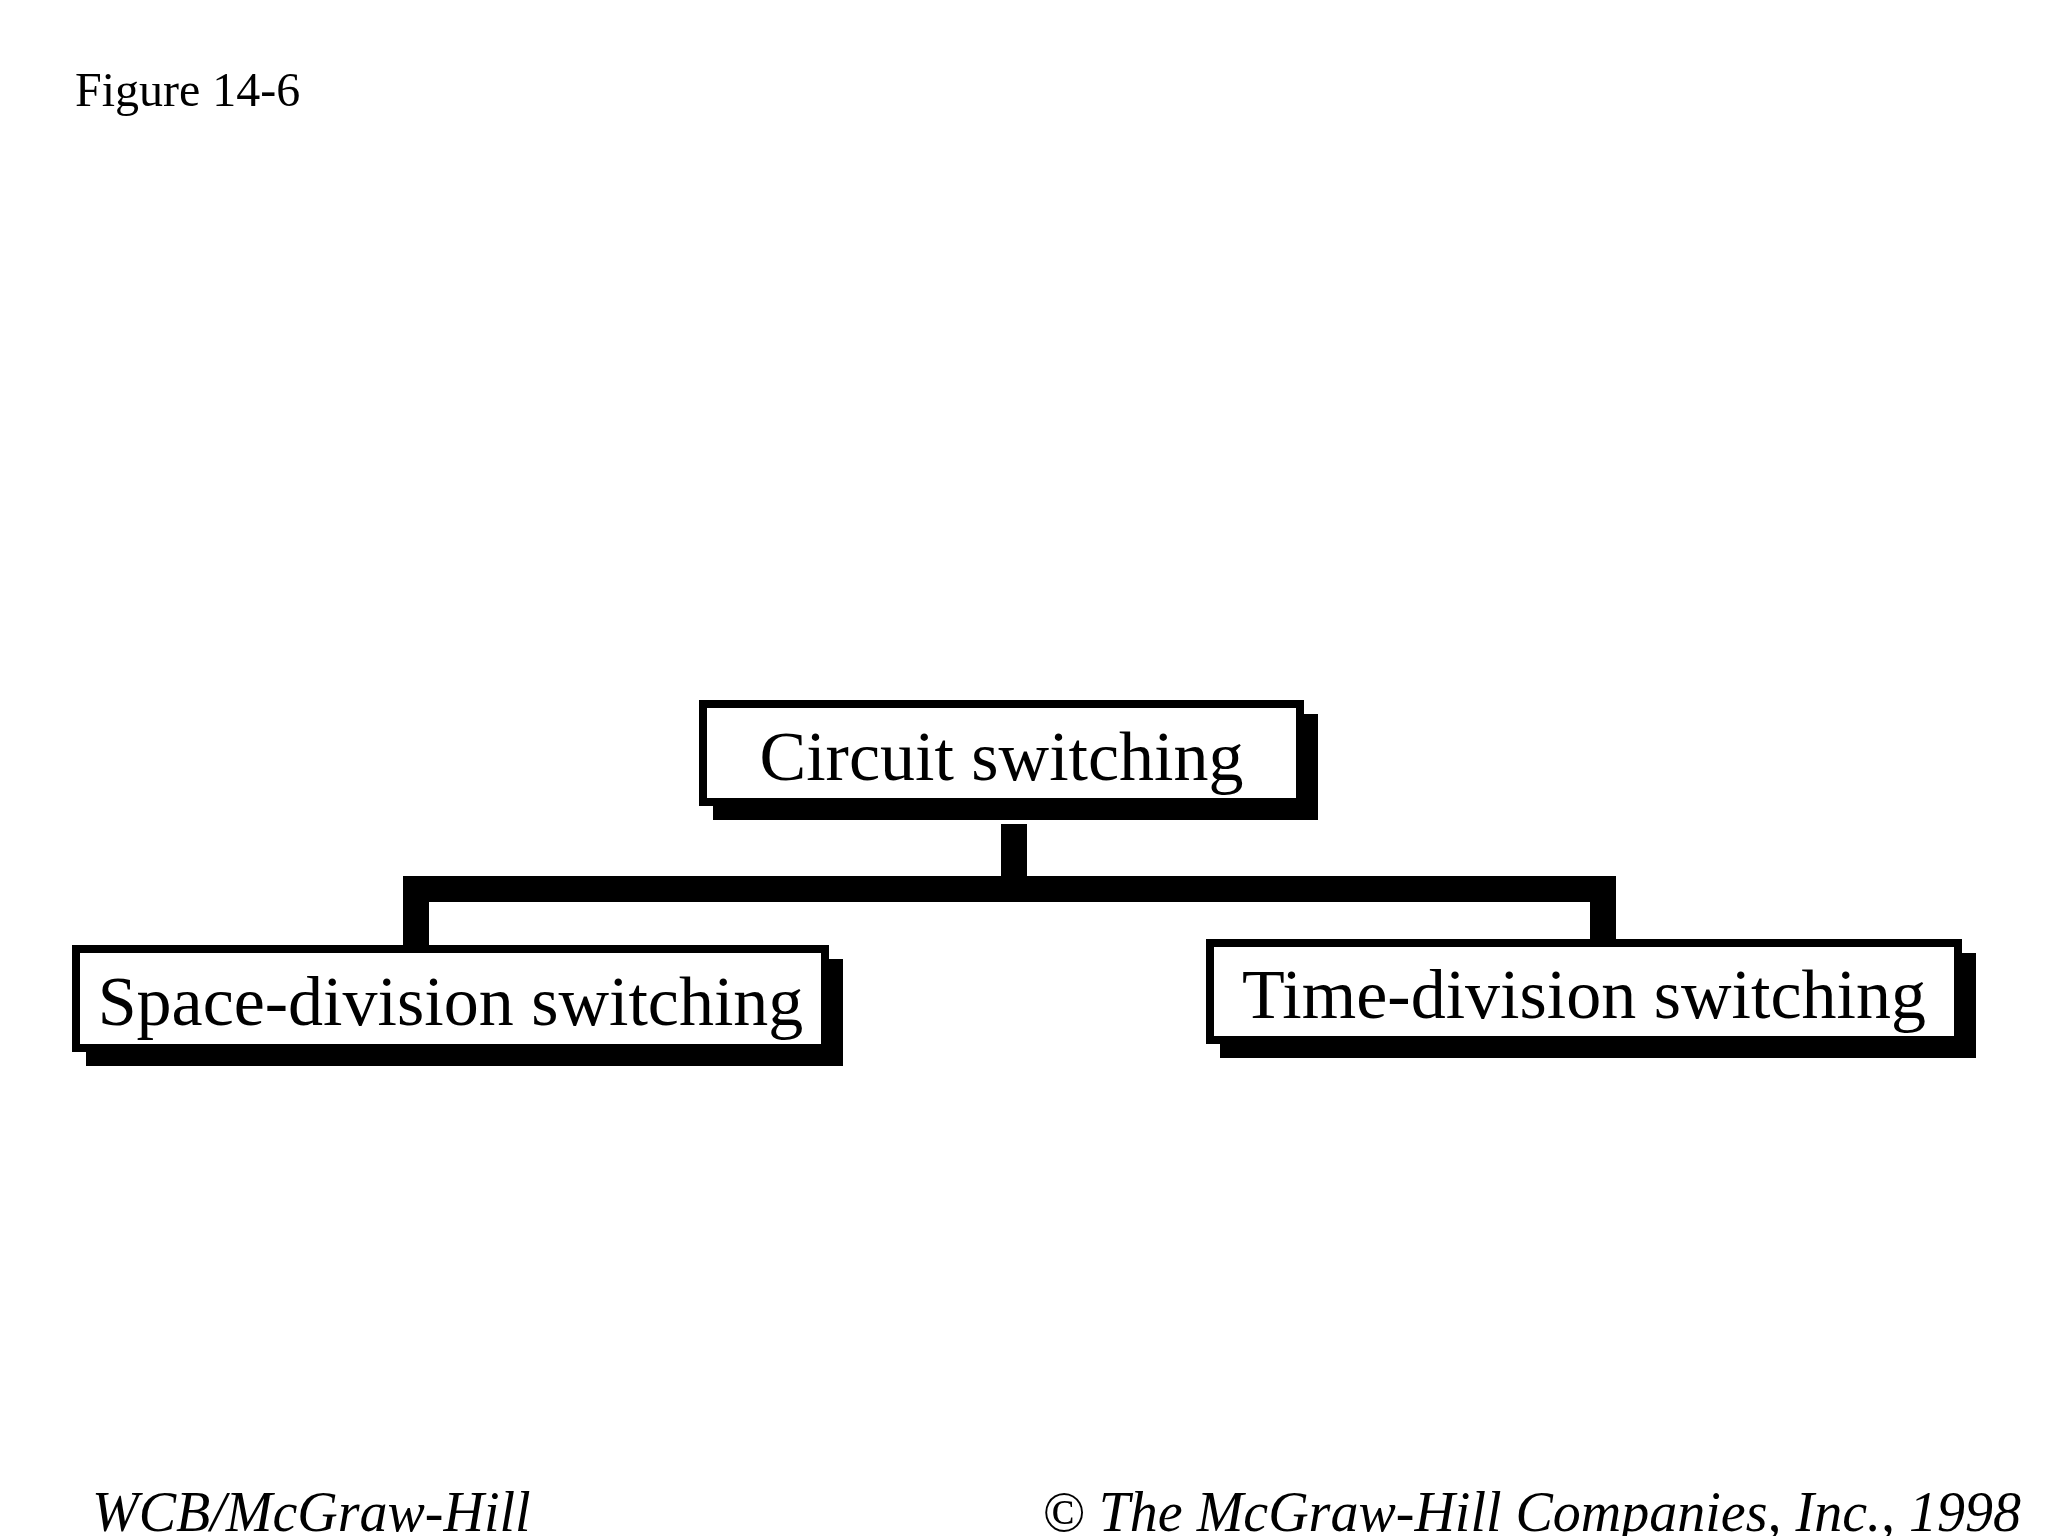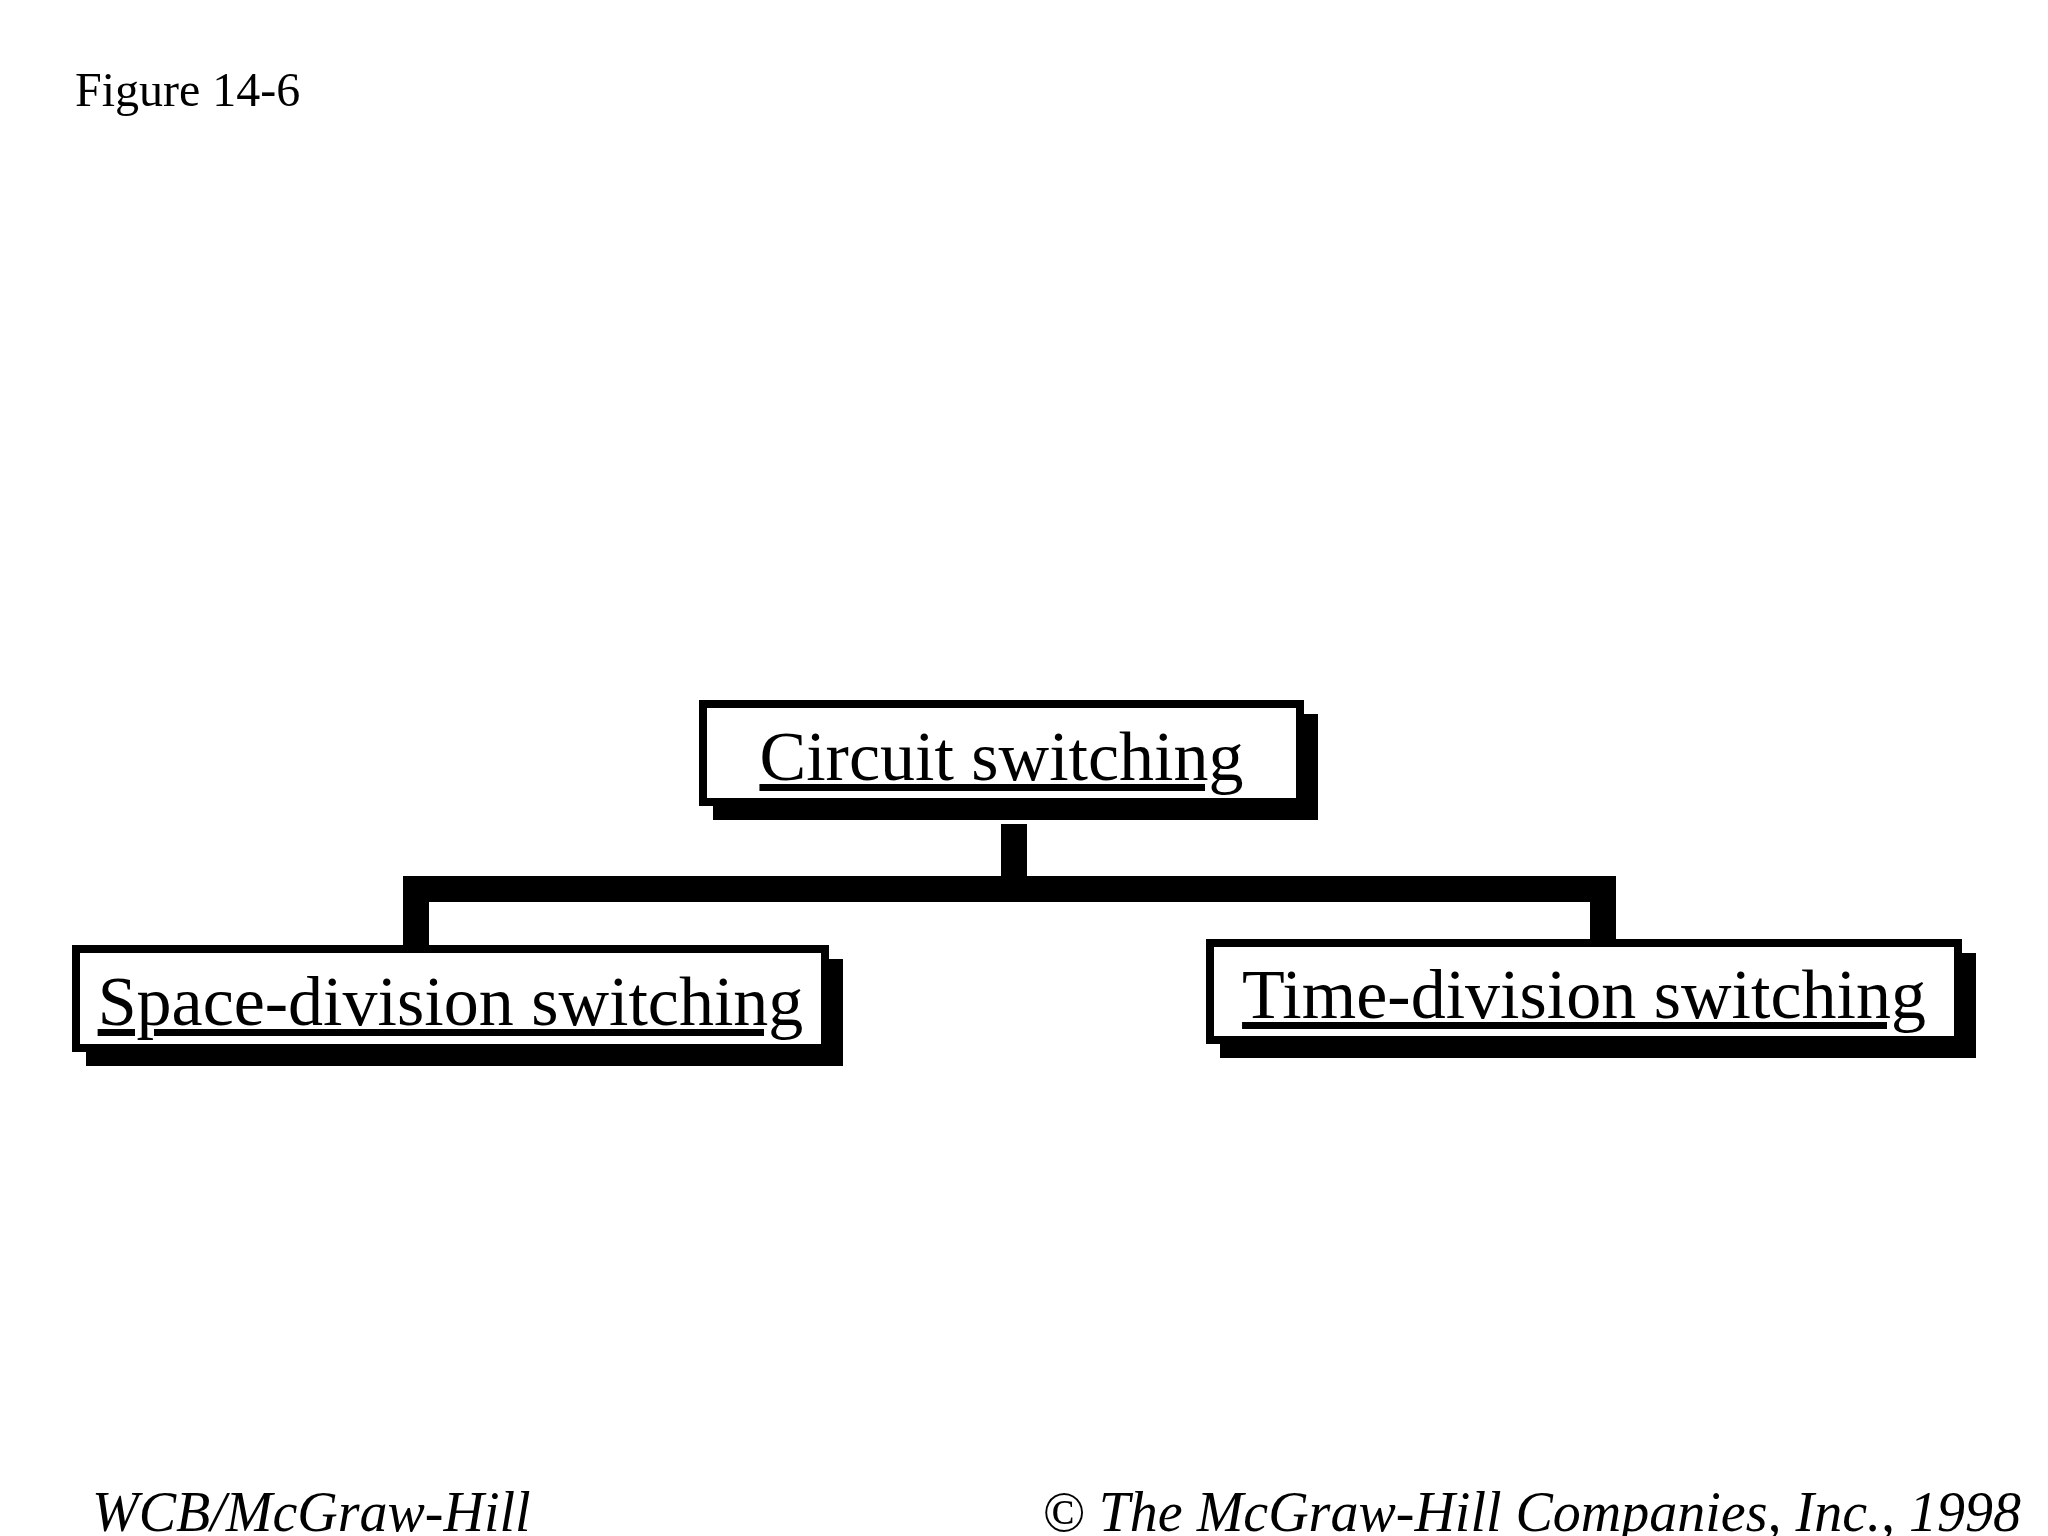--- a/index.html
+++ b/index.html
@@ -30,21 +30,20 @@
     white-space:nowrap;
   }
   .node{
     position:absolute;
     background:var(--box-fill);
     border:8px solid var(--box-border);
     box-shadow:14px 14px 0 0 var(--shadow);
     display:flex;
     align-items:center;
     justify-content:center;
-    text-decoration:underline;
   }
   .node .node-label{
     font-size:70px;
     line-height:1;
     white-space:nowrap;
     padding-bottom:6px;
   }
   .node-root   {left:673px;  top:674px; width:605px; height:106px;}
   .node-left   {left:46px;   top:919px; width:757px; height:107px;}
   .node-right  {left:1180px; top:913px; width:756px; height:105px;}

